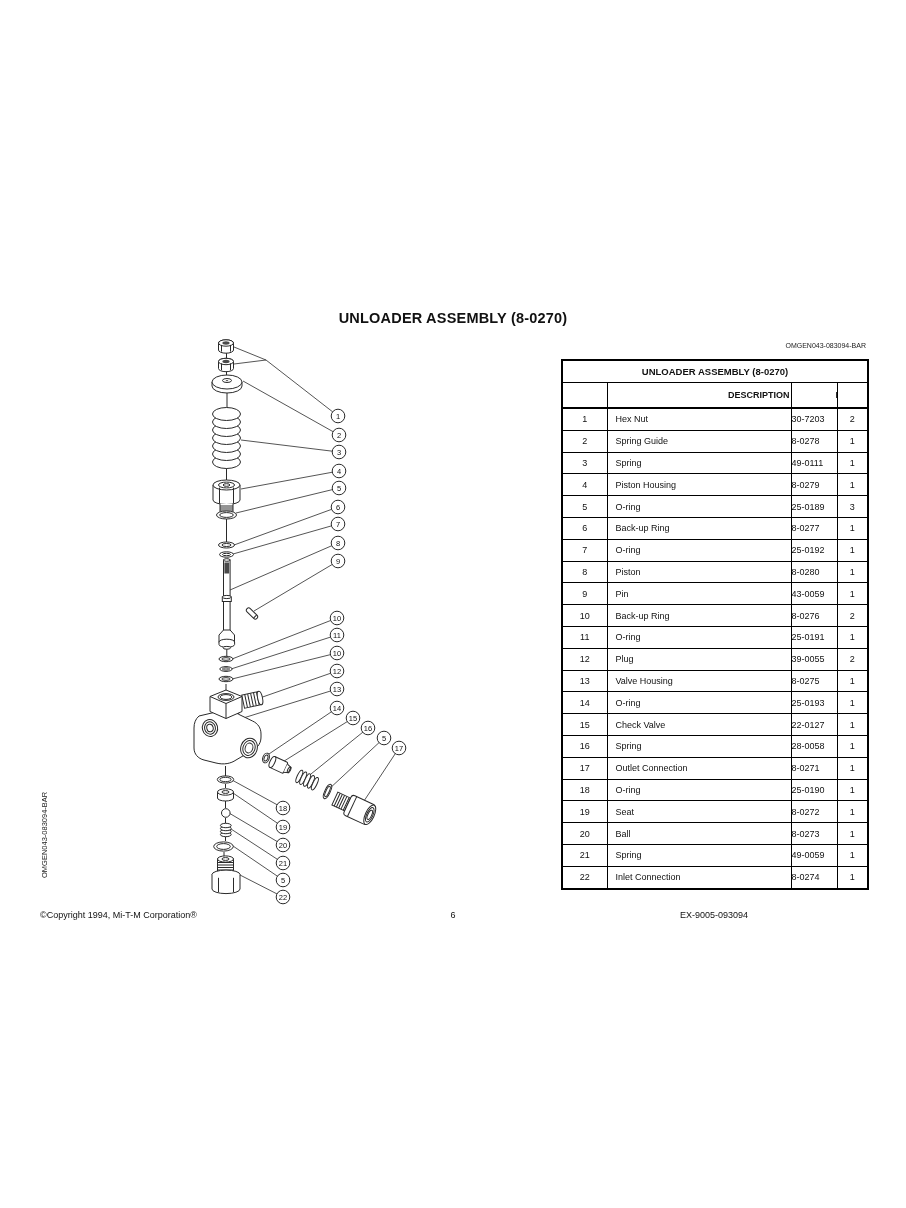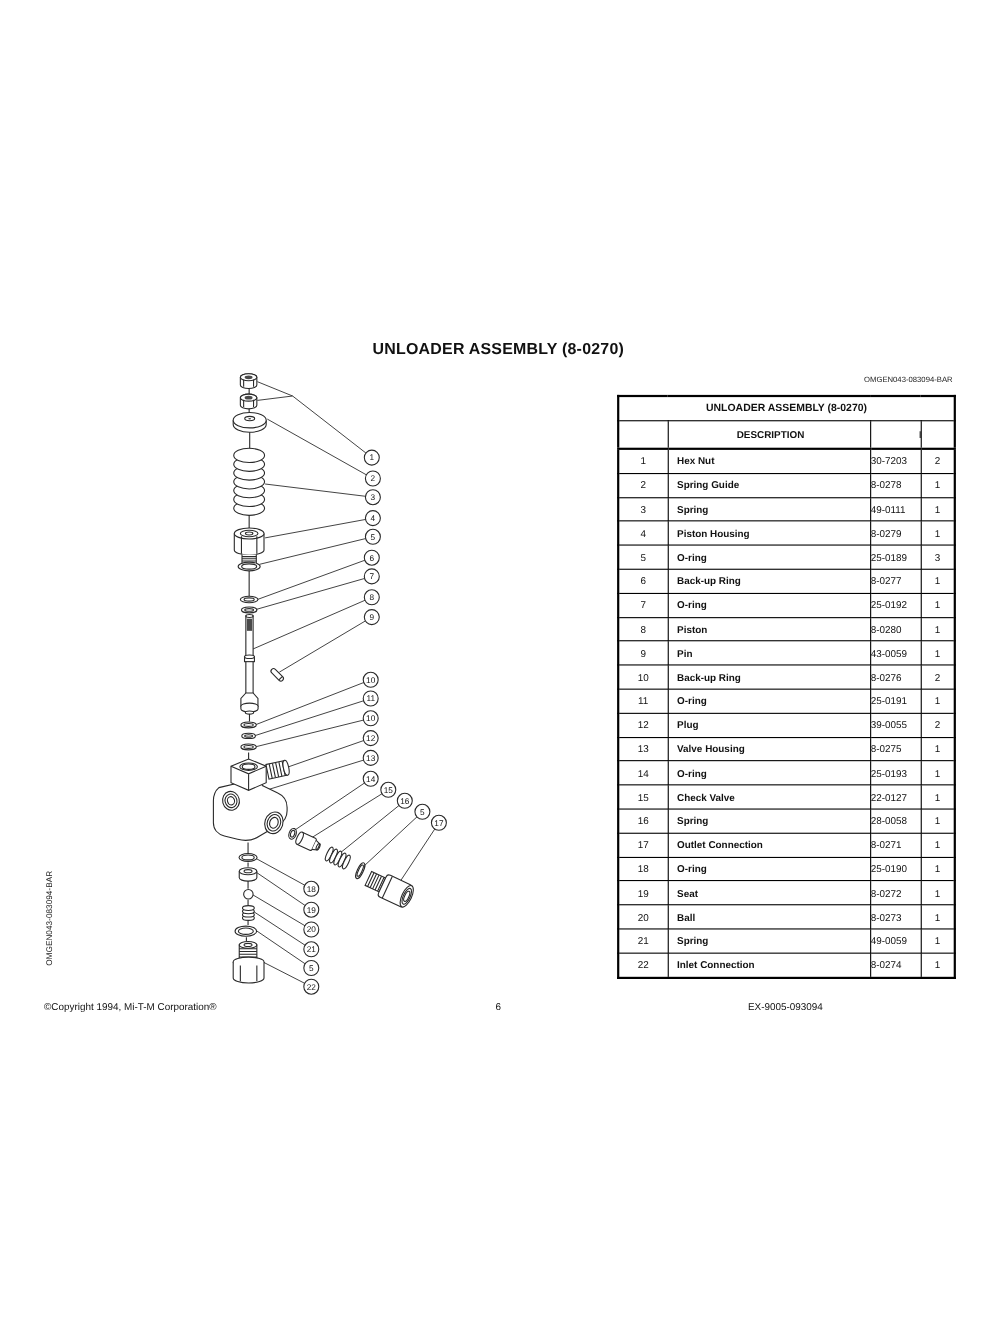--- a/index.html
+++ b/index.html
@@ -15,24 +15,24 @@
   #footer-page{left:0;top:910px;width:906px;text-align:center;font-size:9px;}
   #footer-doc{left:562px;top:910px;width:304px;text-align:center;font-size:9px;}
 
   table#parts-table{
     position:absolute;left:561px;top:359px;width:306px;
     border-collapse:collapse;table-layout:fixed;border:2px solid #000;
   }
   #parts-table th,#parts-table td{border:1px solid #000;font-size:9px;overflow:hidden;white-space:nowrap;}
   #parts-table th.tbl-title{height:19px;font-size:9.5px;text-align:center;font-weight:bold;}
   #parts-table tr.colhead th{height:22px;border-bottom:2px solid #000;font-weight:bold;text-align:center;padding-left:44px;}
-  #parts-table tr.colhead th.h-desc{text-align:center;padding-left:4px;}
+  #parts-table tr.colhead th.h-desc{text-align:right;padding-left:4px;}
   #parts-table td{height:20.8px;padding:0;}
   #parts-table td.c0{text-align:center;}
-  #parts-table td.c1{text-align:left;padding-left:8px;font-weight:bold;}
+  #parts-table td.c1{text-align:left;padding-left:8px;}
   #parts-table td.c2{padding-right:8px;}
   #parts-table td.c3{text-align:center;}
 
   #diagram-svg{position:absolute;left:30px;top:330px;}
   .ln{stroke:#2a2a2a;stroke-width:1;fill:none;}
   .fw{fill:#fff;stroke:#2a2a2a;stroke-width:1;}
   .fd{fill:#4a4a4a;stroke:none;}
   .leader{stroke:#2a2a2a;stroke-width:.8;fill:none;}
   .callout-circle{fill:#fff;stroke:#2a2a2a;stroke-width:1;}
   .callout-label{font-family:"Liberation Sans",sans-serif;font-size:7.5px;fill:#111;text-anchor:middle;}

